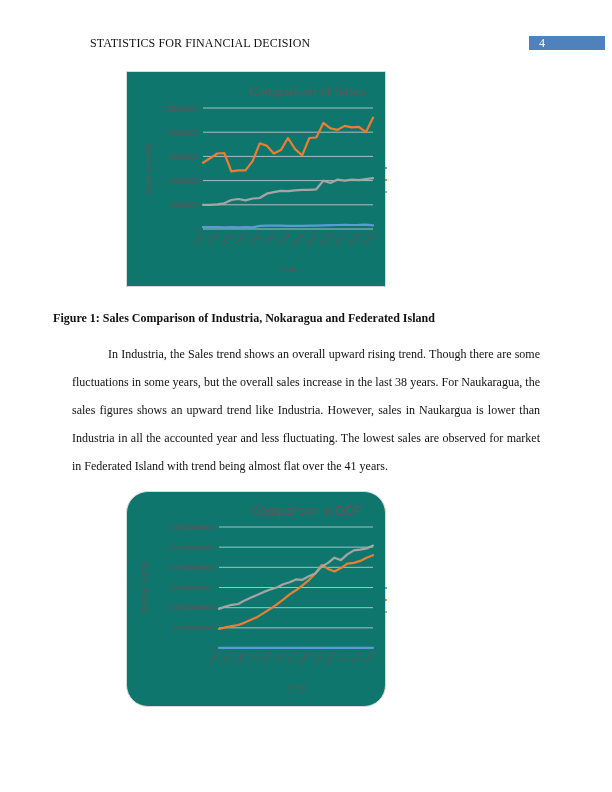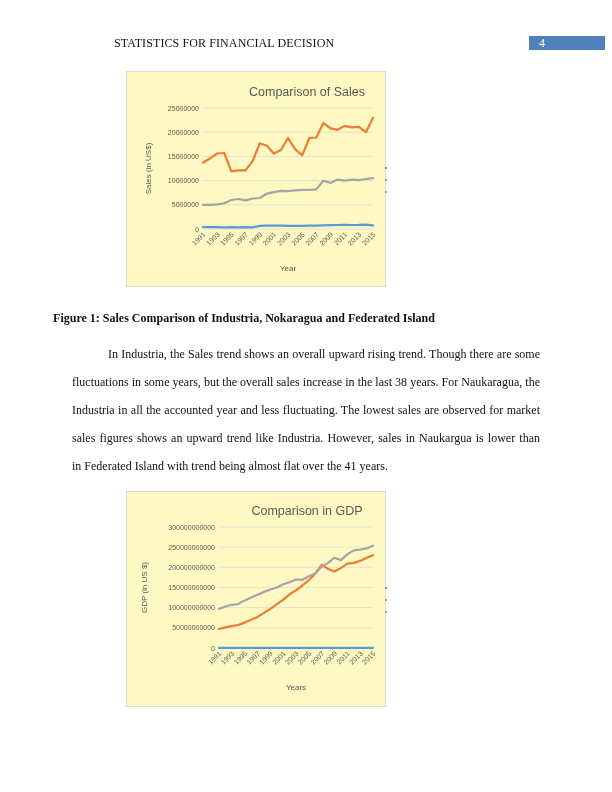--- a/index.html
+++ b/index.html
@@ -1,19 +1,19 @@
 <!DOCTYPE html>
 <html><head>
 <meta charset="utf-8">
 <style>
   html, body { margin:0; padding:0; background:#ffffff; }
   body { width:612px; height:792px; position:relative; overflow:hidden; font-family:"Liberation Serif", serif; color:#111; }
-  .header-title { position:absolute; left:90px; top:36px; font-size:12px; letter-spacing:0.1px;margin-left:24px; }
+  .header-title { position:absolute; left:90px; top:36px; font-size:12px; letter-spacing:0.1px; }
   .page-num { position:absolute; left:529px; top:36px; width:76px; height:14px; background:#4f81bd; color:#fff; font-size:12px; line-height:14px; padding-left:10px; box-sizing:border-box; }
-  .chart-box { position:absolute; left:126px; width:260px; height:216px; border:1px solid #d9d9d9; box-sizing:border-box; background:#fef9c3; }
+  .chart-box { position:absolute; left:126px; width:260px; height:216px; border:1px solid #d9d9d9; box-sizing:border-box; background:#0f766e; }
   .chart-box svg { position:absolute; left:0; top:0; }
   .chart-text { font-family:"Liberation Sans", sans-serif; fill:#595959; }
   .caption { position:absolute; left:0; width:488px; top:311px; text-align:center; font-weight:bold; font-size:12px; }
   .para { position:absolute; left:72px; width:468px; top:340px; font-size:12px; line-height:28px; text-align:justify; }
   .para .line { display:block; text-align:justify; text-align-last:justify; height:28px; white-space:nowrap; }
   .para .line.first { text-indent:36px; }
   .para .line.last { text-align-last:left; }
 </style>
 </head>
 <body>
@@ -63,26 +63,26 @@
       <line x1="258" x2="280" y1="120" y2="120" stroke="#a5a5a5" stroke-width="2"></line>
       <text x="284" y="122.5" font-size="7" class="chart-text">Nokaragua</text>
     </svg>
 </div>
 
 <div class="caption">Figure 1: Sales Comparison of Industria, Nokaragua and Federated Island</div>
 
 <div class="para">
   <span class="line first">In Industria, the Sales trend shows an overall upward rising trend. Though there are some</span>
   <span class="line">fluctuations in some years, but the overall sales increase in the last 38 years. For Naukaragua, the</span>
+  <span class="line">sales figures shows an upward trend like Industria. However, sales in Naukargua is lower than</span>
   <span class="line">Industria in all the accounted year and less fluctuating. The lowest sales are observed for market</span>
-  <span class="line">sales figures shows an upward trend like Industria. However, sales in Naukargua is lower than</span>
   <span class="line last">in Federated Island with trend being almost flat over the 41 years.</span>
 </div>
 
-<div class="chart-box" style="top:491px;">
+<div class="chart-box" style="top:491px;border-radius:22px;">
   <svg id="chart1" width="260" height="216">
       <text x="180" y="23" text-anchor="middle" font-size="12.5" class="chart-text">Comparison in GDP</text>
       <line x1="92" x2="246" y1="156" y2="156" stroke="#d9d9d9" stroke-width="0.75"></line>
       <text x="88" y="158.5" text-anchor="end" font-size="7" class="chart-text">0</text>
       <line x1="92" x2="246" y1="135.83333333333334" y2="135.83333333333334" stroke="#d9d9d9" stroke-width="0.75"></line>
       <text x="88" y="138.33333333333334" text-anchor="end" font-size="7" class="chart-text">50000000000</text>
       <line x1="92" x2="246" y1="115.66666666666666" y2="115.66666666666666" stroke="#d9d9d9" stroke-width="0.75"></line>
       <text x="88" y="118.16666666666666" text-anchor="end" font-size="7" class="chart-text">100000000000</text>
       <line x1="92" x2="246" y1="95.5" y2="95.5" stroke="#d9d9d9" stroke-width="0.75"></line>
       <text x="88" y="98" text-anchor="end" font-size="7" class="chart-text">150000000000</text>

